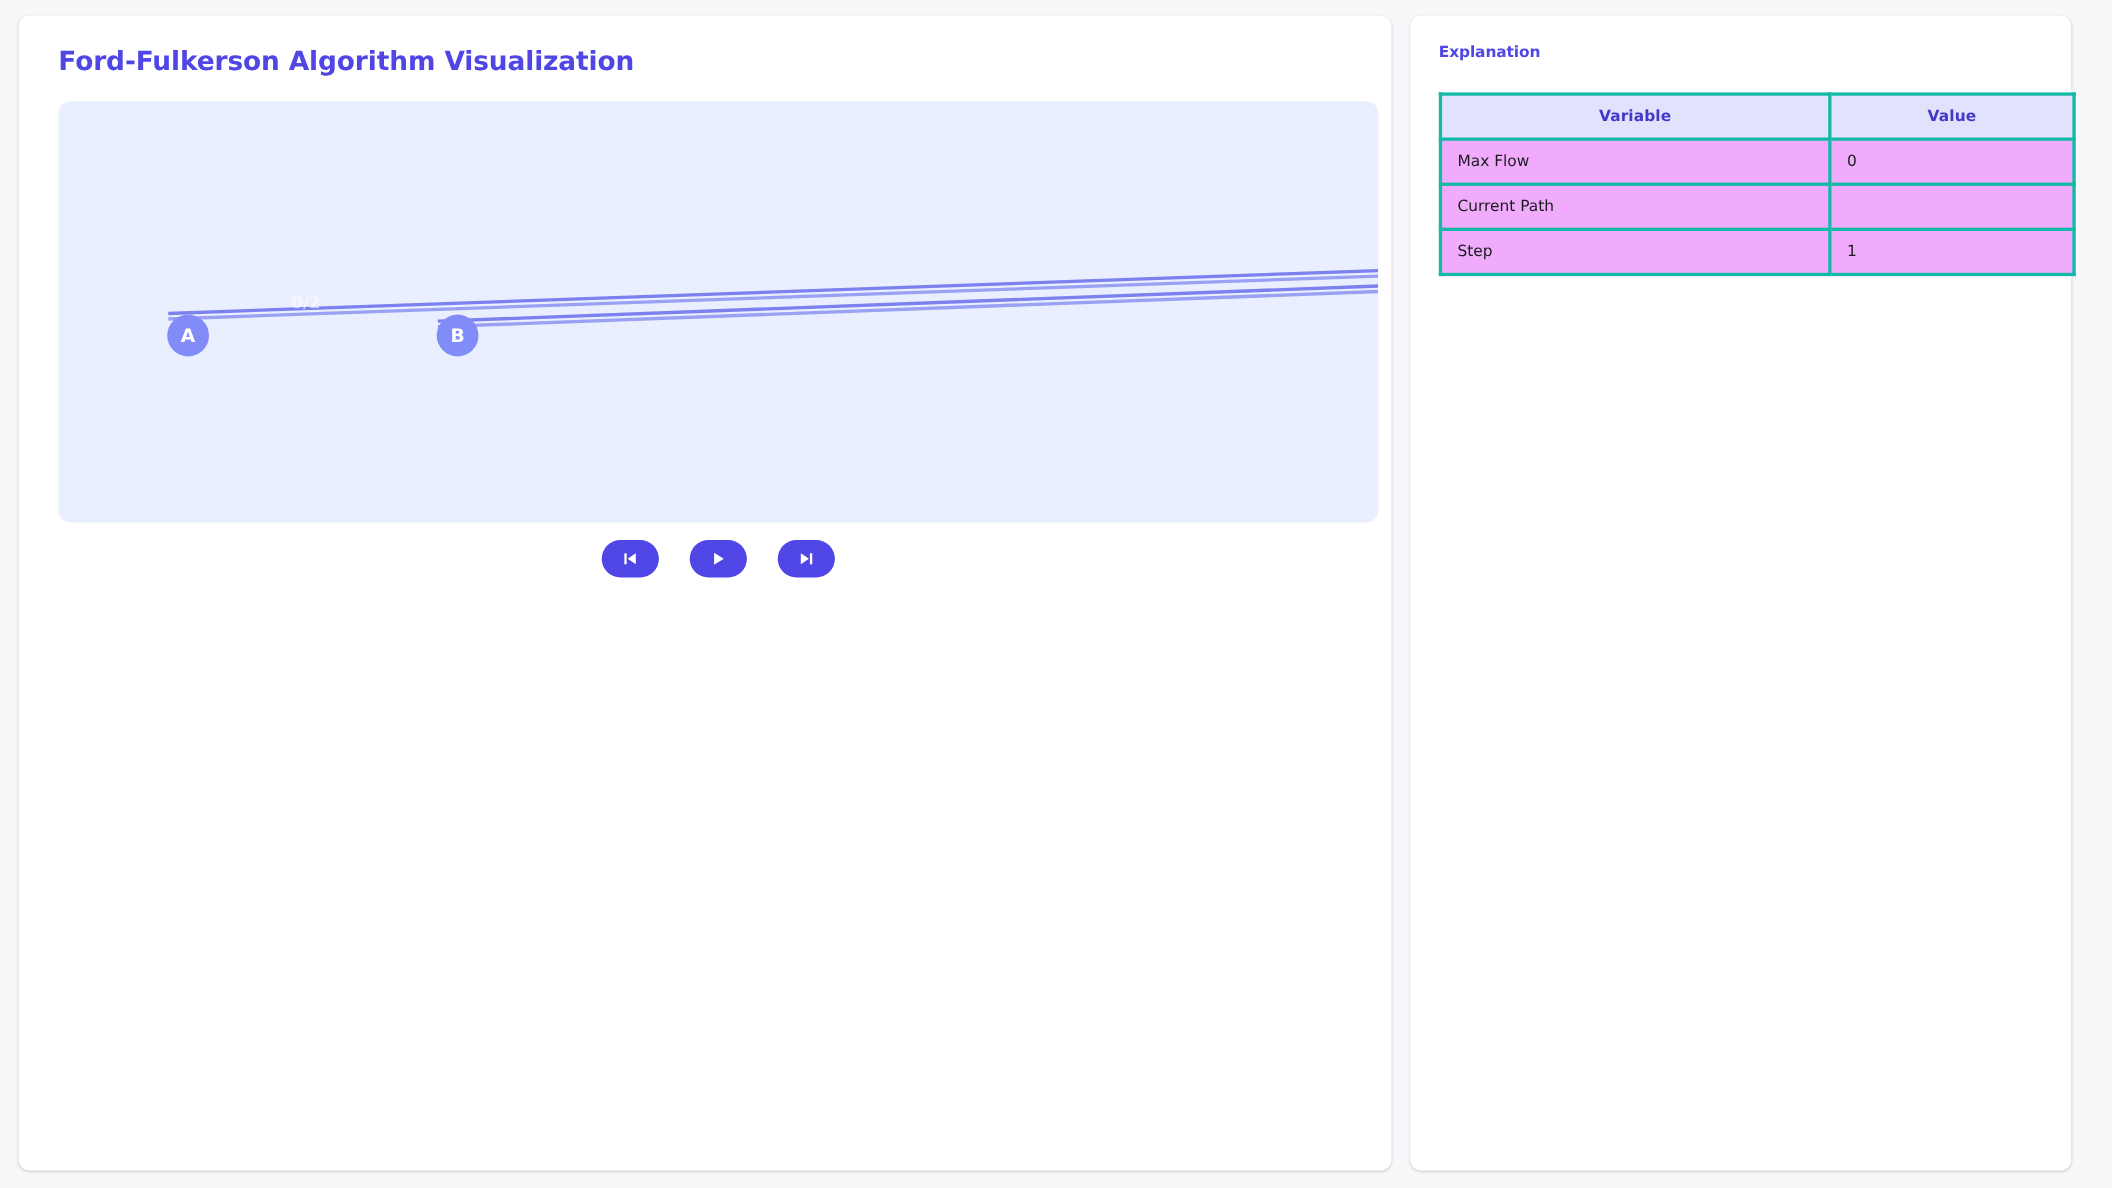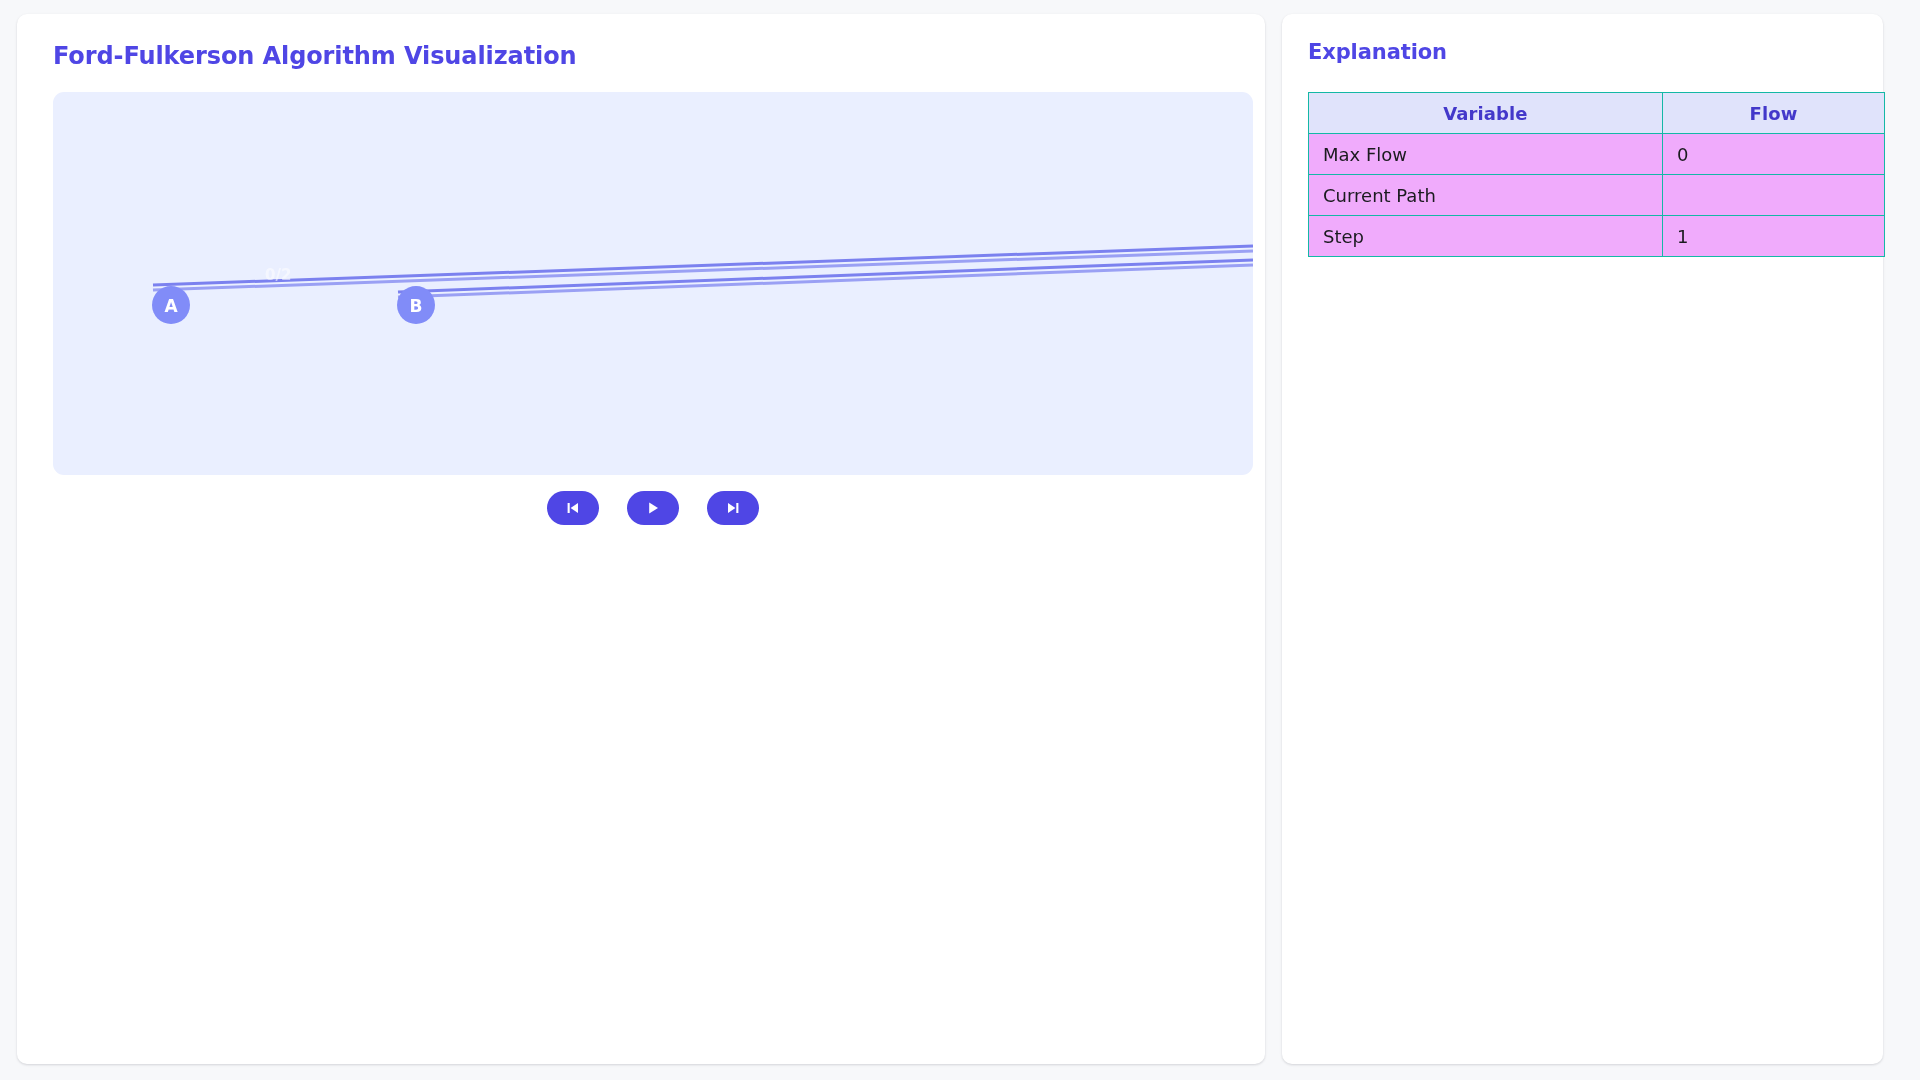--- a/index.html
+++ b/index.html
@@ -37,21 +37,21 @@
   
   .panel-title {
     margin: 0;
     font-size: 24px;
     font-weight: bold;
     color: #4f46e5;
     letter-spacing: -0.1px;
     line-height: 1.2;
   }
   .card-left .panel-title { padding: 2px 0 0 12px; }
-  .card-right .panel-title { padding: 0 0 0 2px; font-size: 21px; }
+  .card-right .panel-title { padding: 0 0 0 2px; font-size: 14px; }
 
   
   .graph-stage {
     position: relative;
     margin: 21px 0 0 12px;
     width: 1200px;
     height: 383px;
     background: #eaefff;
     border-radius: 11px;
     overflow: hidden;
@@ -104,24 +104,24 @@
 
   
   .expl-table {
     margin: 27px 0 0 2px;
     width: 576px;
     border-collapse: collapse;
     table-layout: fixed;
   }
   .expl-table th,
   .expl-table td {
-    border: 1px solid #14b8a6;
+    border: 3px solid #14b8a6;
     height: 41px;
     padding: 0 14px;
-    font-size: 18px;
+    font-size: 14px;
     vertical-align: middle;
   }
   .expl-table th {
     background: #e0e3fb;
     color: #4338ca;
     font-weight: bold;
     text-align: center;
     letter-spacing: 0.1px;
   }
   .expl-table td {
@@ -204,21 +204,21 @@
     <h2 class="panel-title">Explanation</h2>
 
     <table class="expl-table">
       <colgroup>
         <col class="c-var">
         <col class="c-val">
       </colgroup>
       <thead>
         <tr>
           <th>Variable</th>
-          <th>Flow</th>
+          <th>Value</th>
         </tr>
       </thead>
       <tbody>
         <tr>
           <td>Max Flow</td>
           <td>0</td>
         </tr>
         <tr>
           <td>Current Path</td>
           <td></td>

